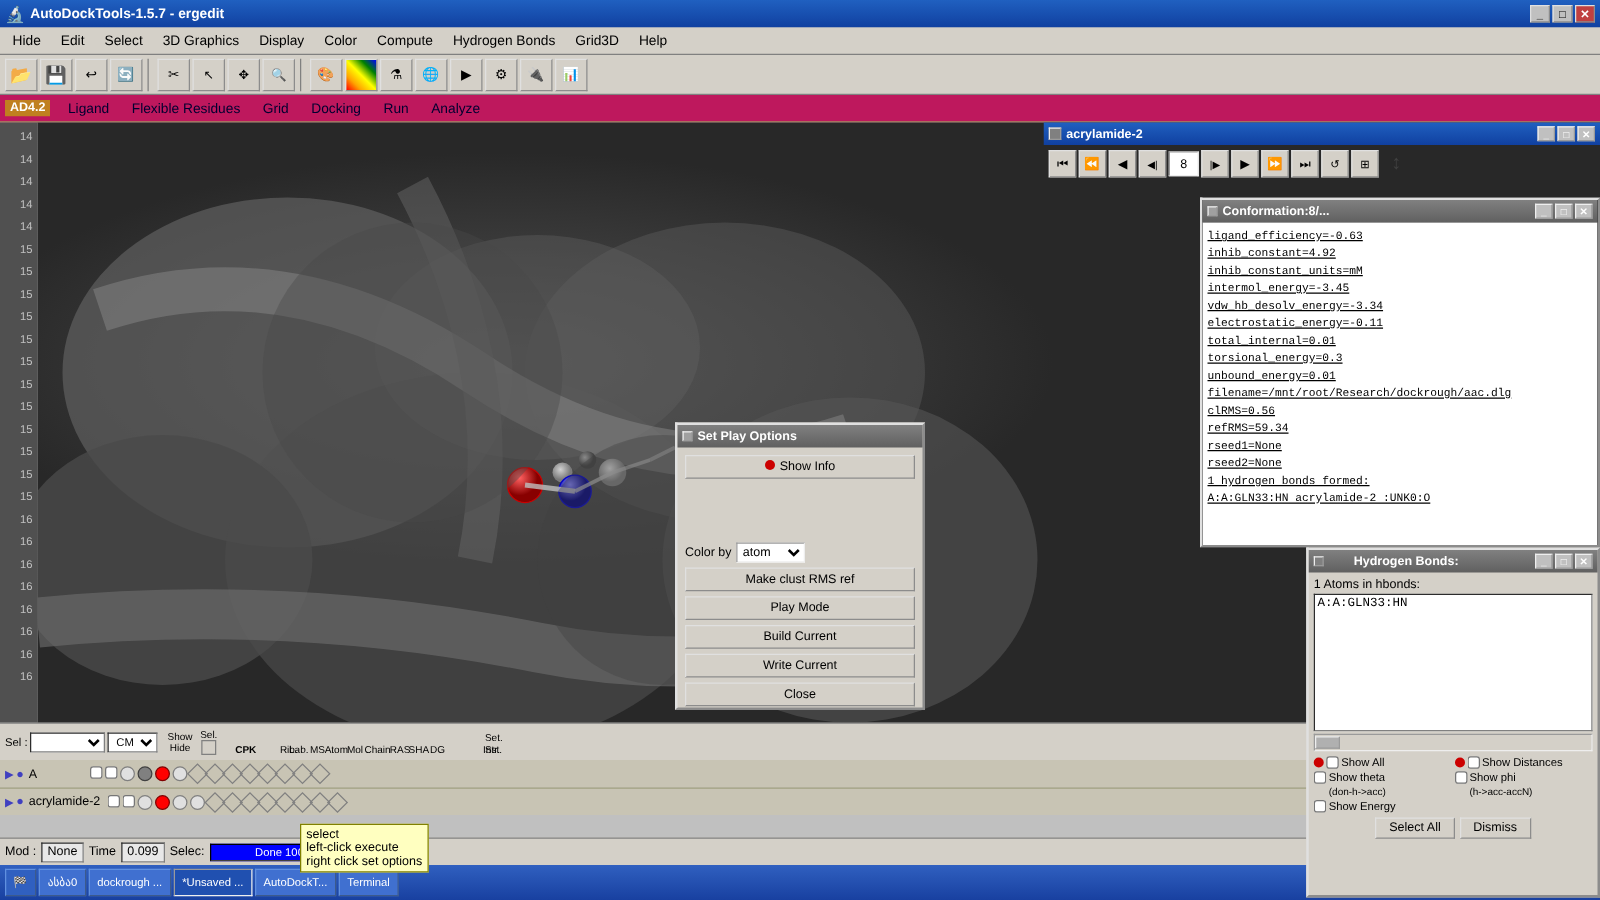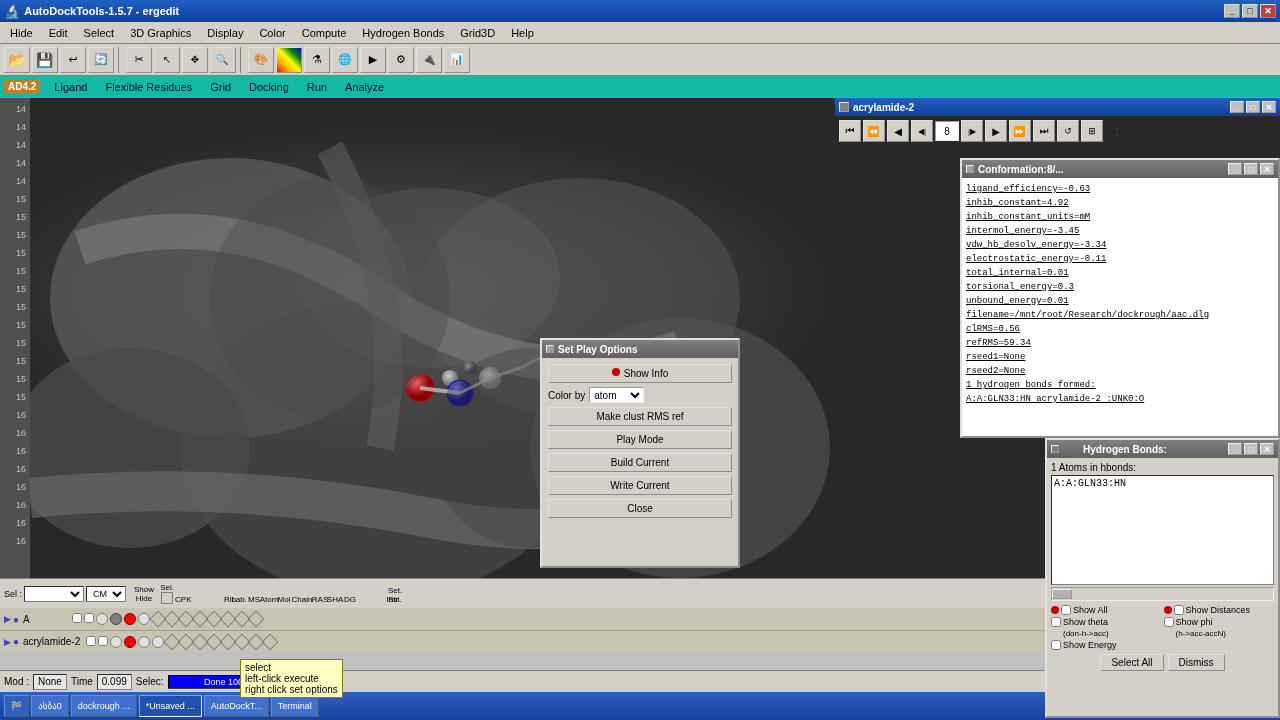--- a/index.html
+++ b/index.html
@@ -50,21 +50,21 @@
     }
     .toolbar-btn {
       width: 26px; height: 26px; background: #d4d0c8; border: 1px outset #e0e0e0;
       display: flex; align-items: center; justify-content: center; font-size: 14px; cursor: pointer;
     }
     .toolbar-sep { width: 4px; height: 26px; border-left: 1px solid #808080; margin: 0 2px; }
 
     
     .ad-toolbar {
       height: 22px;
-      background: #14b8a6;
+      background: #be185d;
       display: flex;
       align-items: center;
       padding: 0 4px;
       gap: 2px;
       border-bottom: 1px solid #a09060;
       font-size: 11px;
     }
     .ad-label {
       background: #c08020;
       color: white;
@@ -239,21 +239,21 @@
       display: flex;
       align-items: center;
       padding: 0 4px;
     }
     .play-opts-content { padding: 6px; display: flex; flex-direction: column; gap: 4px; }
     .play-opts-btn {
       width: 100%; padding: 3px 0; background: #d4d0c8; border: 1px outset #e0e0e0;
       font-size: 10px; cursor: pointer; text-align: center;
       display: flex; align-items: flex-start; justify-content: center; gap: 4px;
     }
-    .play-opts-row { display: flex; align-items: center; gap: 4px; font-size: 10px; }
+    .play-opts-row { display: flex; align-items: center; gap: 4px; font-size: 10px; margin-top: 47px; }
     .play-opts-select { height: 16px; font-size: 10px; border: 1px inset; background: white; }
 
     
     .tooltip-popup {
       position: absolute;
       bottom: 22px; left: 240px;
       background: #ffffc0;
       border: 1px solid #808000;
       padding: 2px 4px;
       font-size: 10px;
@@ -581,21 +581,21 @@
     <div style="display:flex; flex-direction:column; align-items:center; font-size:8px;">
       <span>Show</span>
       <span>Hide</span>
     </div>
 
     <div style="display:flex; align-items:flex-end; gap:1px; margin-left:4px;">
       <div style="display:flex; flex-direction:column; align-items:center; width:14px;">
         <span style="font-size:8px;">Sel.</span>
         <div style="width:12px;height:12px;border:1px solid #808080;background:#d4d0c8;"></div>
       </div>
-      <div style="display:flex; flex-direction:column; align-items:flex-start; width:30px;">
+      <div style="display:flex; flex-direction:column; align-items:flex-end; width:30px;font-weight:bold;">
         <span style="font-size:8px;">CPK</span>
       </div>
       <div style="display:flex; flex-direction:column; align-items:center; width:14px;padding-left:25px;">
         <span style="font-size:8px;">Rib.</span>
       </div>
       <div style="display:flex; flex-direction:column; align-items:center; width:14px;">
         <span style="font-size:8px;">Lab.</span>
       </div>
       <div style="display:flex; flex-direction:column; align-items:center; width:14px;">
         <span style="font-size:8px;">MS</span>

